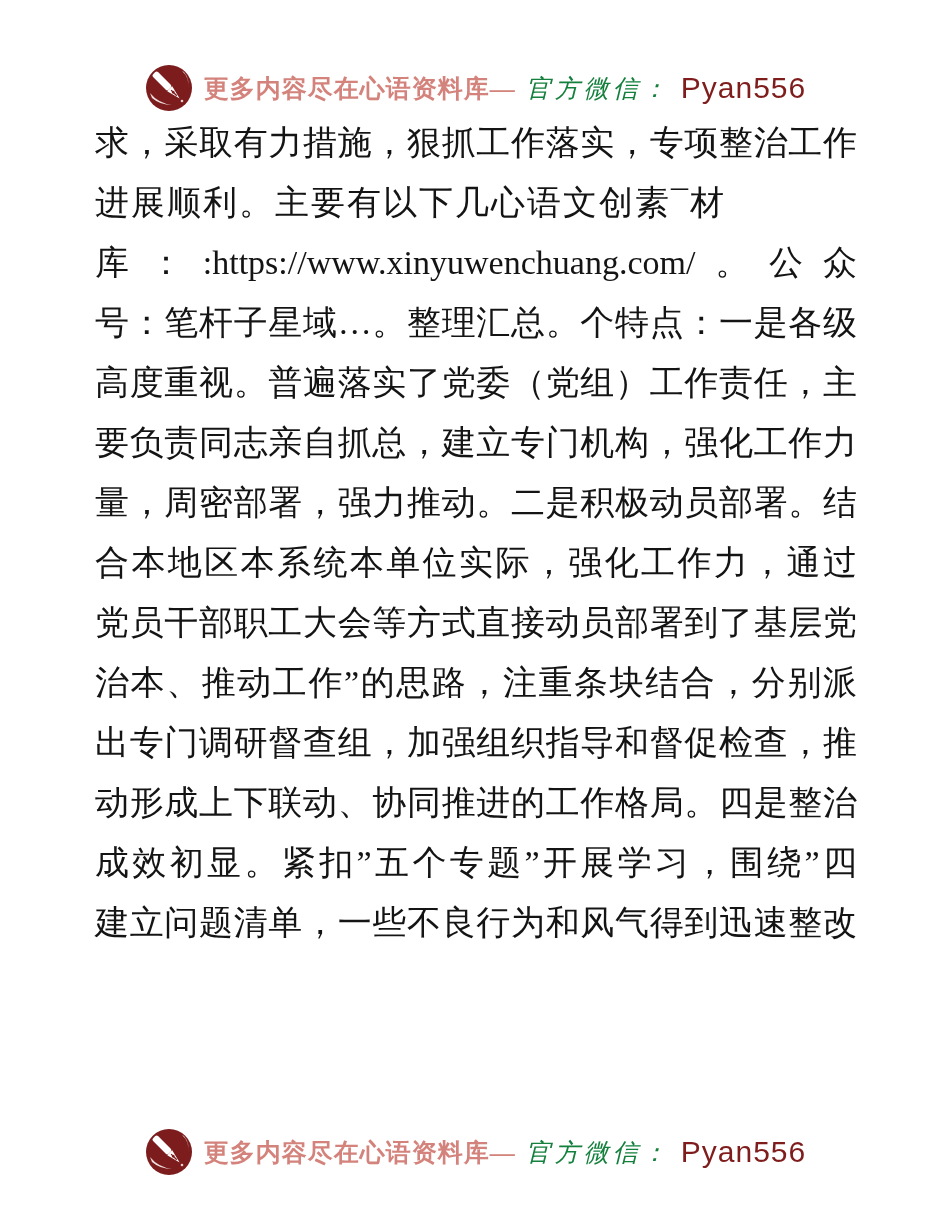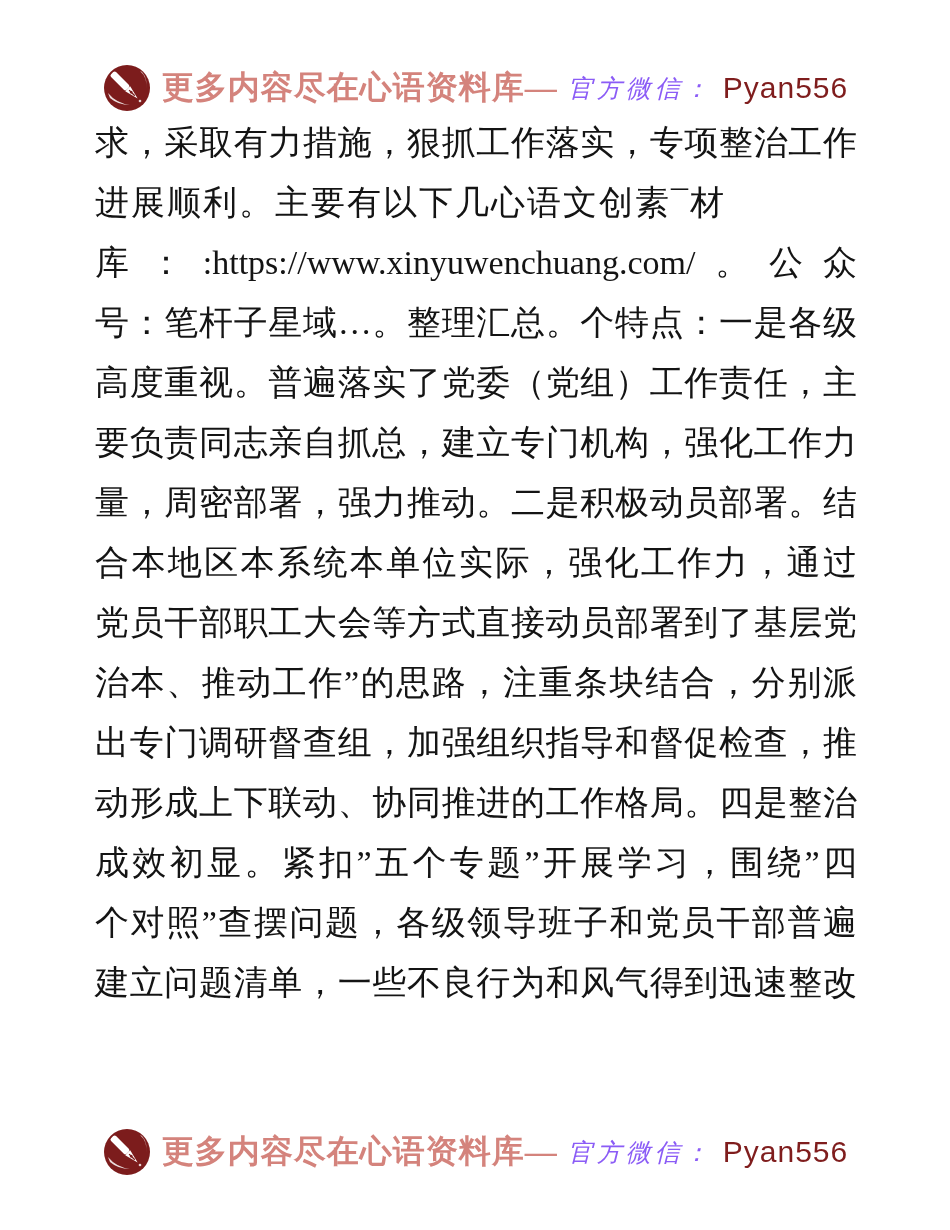--- a/index.html
+++ b/index.html
@@ -24,27 +24,27 @@
     gap: 10px;
     white-space: nowrap;
   }
   .banner--top { top: 62px; }
   .banner--bottom { top: 1126px; }
 
   .logo { width: 50px; height: 50px; flex: 0 0 auto; }
 
   .banner-main {
     color: #d4837c;
-    font-size: 32px;
+    font-size: 25px;
     font-weight: bold;
     letter-spacing: 1px;
     font-family: "Liberation Serif", serif;
   }
   .banner-wechat {
-    color: #8b5cf6;
+    color: #15803d;
     font-size: 25px;
     font-style: italic;
     letter-spacing: 4px;
     font-family: "Liberation Serif", serif;
   }
   .banner-id {
     color: #7f1d1d;
     font-size: 30px;
     font-family: "Liberation Sans", sans-serif;
     letter-spacing: 1px;
@@ -102,21 +102,20 @@
   <div class="line">号：笔杆子星域…。整理汇总。个特点：一是各级</div>
   <div class="line">高度重视。普遍落实了党委（党组）工作责任，主</div>
   <div class="line">要负责同志亲自抓总，建立专门机构，强化工作力</div>
   <div class="line">量，周密部署，强力推动。二是积极动员部署。结</div>
   <div class="line">合本地区本系统本单位实际，强化工作力，通过</div>
   <div class="line">党员干部职工大会等方式直接动员部署到了基层党</div>
   <div class="line">治本、推动工作”的思路，注重条块结合，分别派</div>
   <div class="line">出专门调研督查组，加强组织指导和督促检查，推</div>
   <div class="line">动形成上下联动、协同推进的工作格局。四是整治</div>
   <div class="line">成效初显。紧扣”五个专题”开展学习，围绕”四</div>
-  <div class="line">个对照”查摆问题，各级领导班子和党员干部普遍</div>
   <div class="line">建立问题清单，一些不良行为和风气得到迅速整改</div>
 </div>
 
 <div class="banner banner--bottom">
   <span class="logo">
     <svg viewBox="0 0 50 50" width="50" height="50" aria-hidden="true">
       <circle cx="25" cy="25" r="23" fill="#7c1c1c"></circle>
       <path d="M6 30 Q14 40 28 42 Q16 42 8 35 Z" fill="#ffffff" opacity="0.85"></path>
       <path d="M40 9 Q46 16 44 26 Q46 15 38 8 Z" fill="#ffffff" opacity="0.7"></path>
       <g transform="rotate(-45 25 25)">

